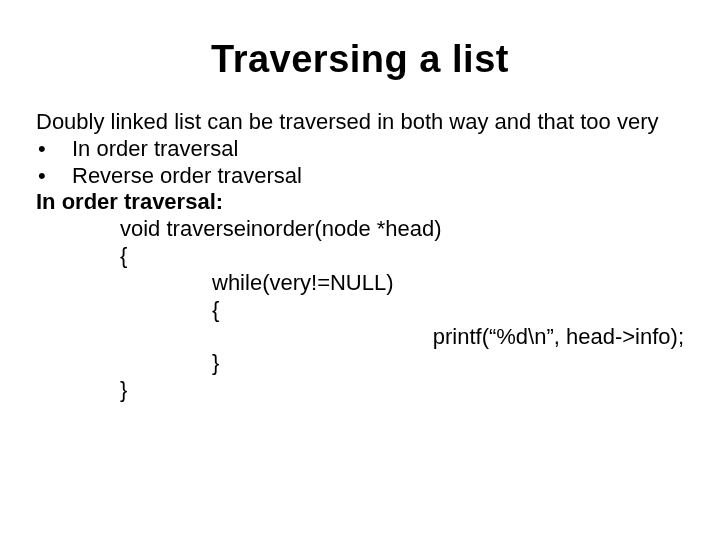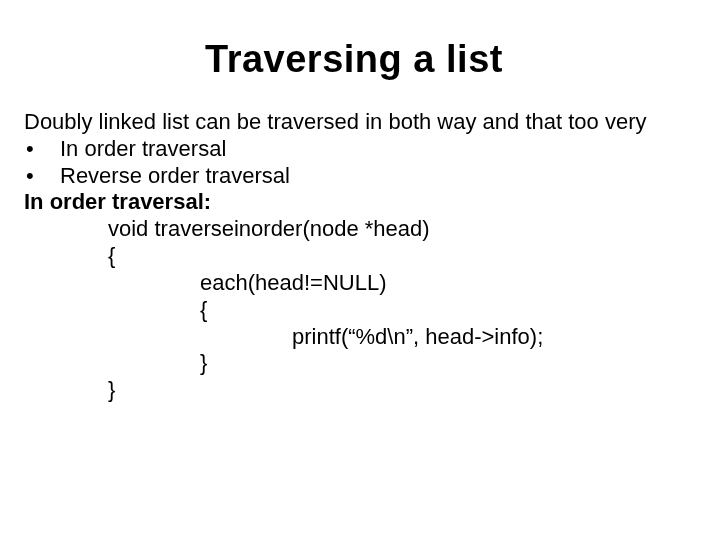--- a/index.html
+++ b/index.html
@@ -8,21 +8,21 @@
     width: 720px;
     height: 540px;
     background: #ffffff;
     font-family: Arial, Helvetica, sans-serif;
     color: #000;
   }
   .slide {
     width: 720px;
     height: 500px;
     box-sizing: border-box;
-    padding: 20px 36px 20px 24px;
+    padding: 20px 36px 20px 36px;
   }
   .title {
     text-align: center;
     font-weight: bold;
     font-size: 38px;
     margin: 18px 0 28px 0;
     letter-spacing: 0.5px;
   }
   .body {
     font-size: 22px;
@@ -49,21 +49,21 @@
     flex: 1;
   }
   .bold {
     font-weight: bold;
   }
   .para {
     text-align: justify;
   }
   .code-indent-1 { padding-left: 84px; }
   .code-indent-2 { padding-left: 176px; }
-  .code-indent-3 { padding-left: 268px; }
+  .code-indent-3 { padding-left: 268px; text-align: right; }
 </style>
 </head>
 <body>
 
 <div class="slide">
 
   <div class="title">Traversing a list</div>
 
   <div class="body">
 
@@ -79,20 +79,20 @@
       <div class="bullet-dot">•</div>
       <div class="bullet-gap"></div>
       <div class="bullet-text">Reverse order traversal</div>
     </div>
 
     <div class="bold">In order traversal:</div>
 
 
     <div class="code-indent-1">void traverseinorder(node *head)</div>
     <div class="code-indent-1">{</div>
-    <div class="code-indent-2">each(head!=NULL)</div>
+    <div class="code-indent-2">while(very!=NULL)</div>
     <div class="code-indent-2">{</div>
     <div class="code-indent-3">printf(“%d\n”, head-&gt;info);</div>
     <div class="code-indent-2">}</div>
     <div class="code-indent-1">}</div>
 
   </div>
 </div>
 
 </body></html>

